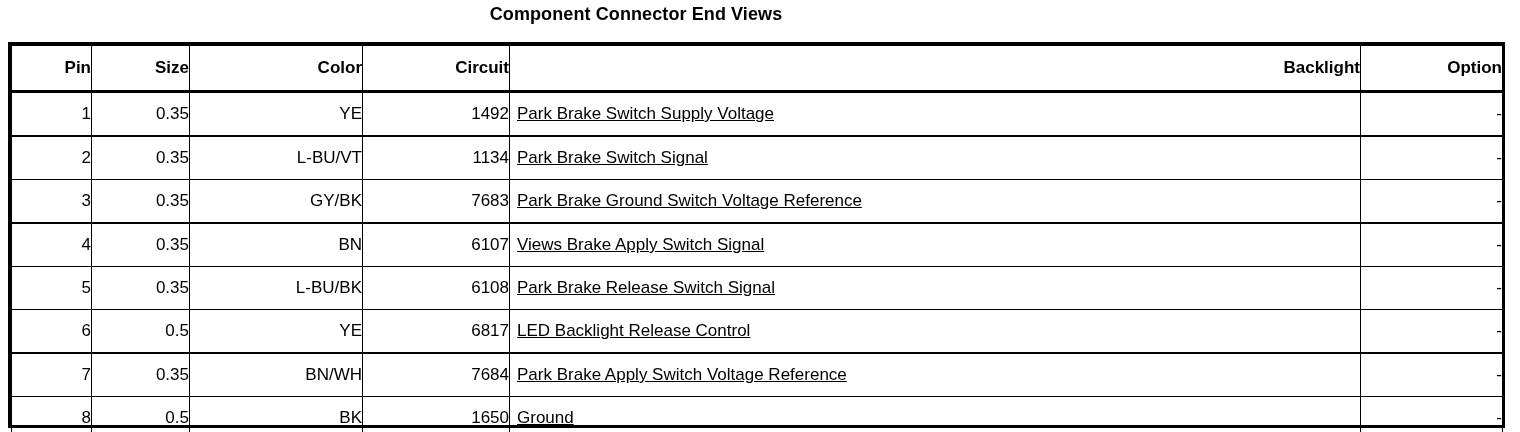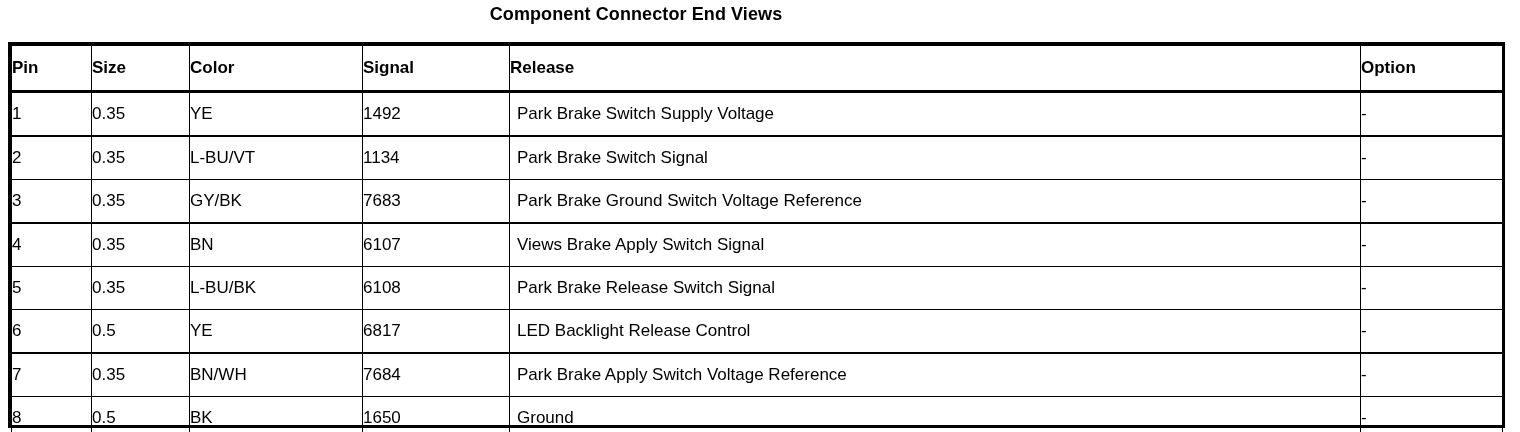--- a/index.html
+++ b/index.html
@@ -51,37 +51,38 @@
   table.connector col.c-color   { width: 173px; }
   table.connector col.c-circuit { width: 147px; }
   table.connector col.c-func    { width: 851px; }
   table.connector col.c-option  { width: 142px; }
 
   table.connector th,
   table.connector td {
     border: 1px solid #000;
     font-size: 17px;
     font-weight: normal;
-    text-align: left;
+    text-align: right;
     padding: 0;
     height: 42px;
     line-height: 42px;
     vertical-align: middle;
     white-space: nowrap;
     overflow: hidden;
   }
   table.connector thead th {
     font-weight: bold;
     border-bottom: 3px solid #000;
     height: 44px;
     line-height: 44px;
   }
   table.connector td.func {
     text-align: left;
     padding-left: 7px;
+    text-decoration: underline;
   }
   
   table.connector tbody tr.heavy > td { border-top: 2px solid #000; }
 </style>
 </head>
 <body>
 
 <div id="page">
 
   <div class="title">Component Connector End Views</div>
@@ -94,22 +95,22 @@
           <col class="c-color">
         <col class="c-circuit">
           <col class="c-func">
           <col class="c-option">
       </colgroup>
       <thead>
         <tr>
           <th>Pin</th>
           <th>Size</th>
           <th>Color</th>
-          <th>Signal</th>
-          <th>Release</th>
+          <th>Circuit</th>
+          <th>Backlight</th>
           <th>Option</th>
         </tr>
       </thead>
       <tbody>
         <tr>
           <td>1</td>
           <td>0.35</td>
           <td>YE</td>
           <td>1492</td>
           <td class="func">Park Brake Switch Supply Voltage</td>

